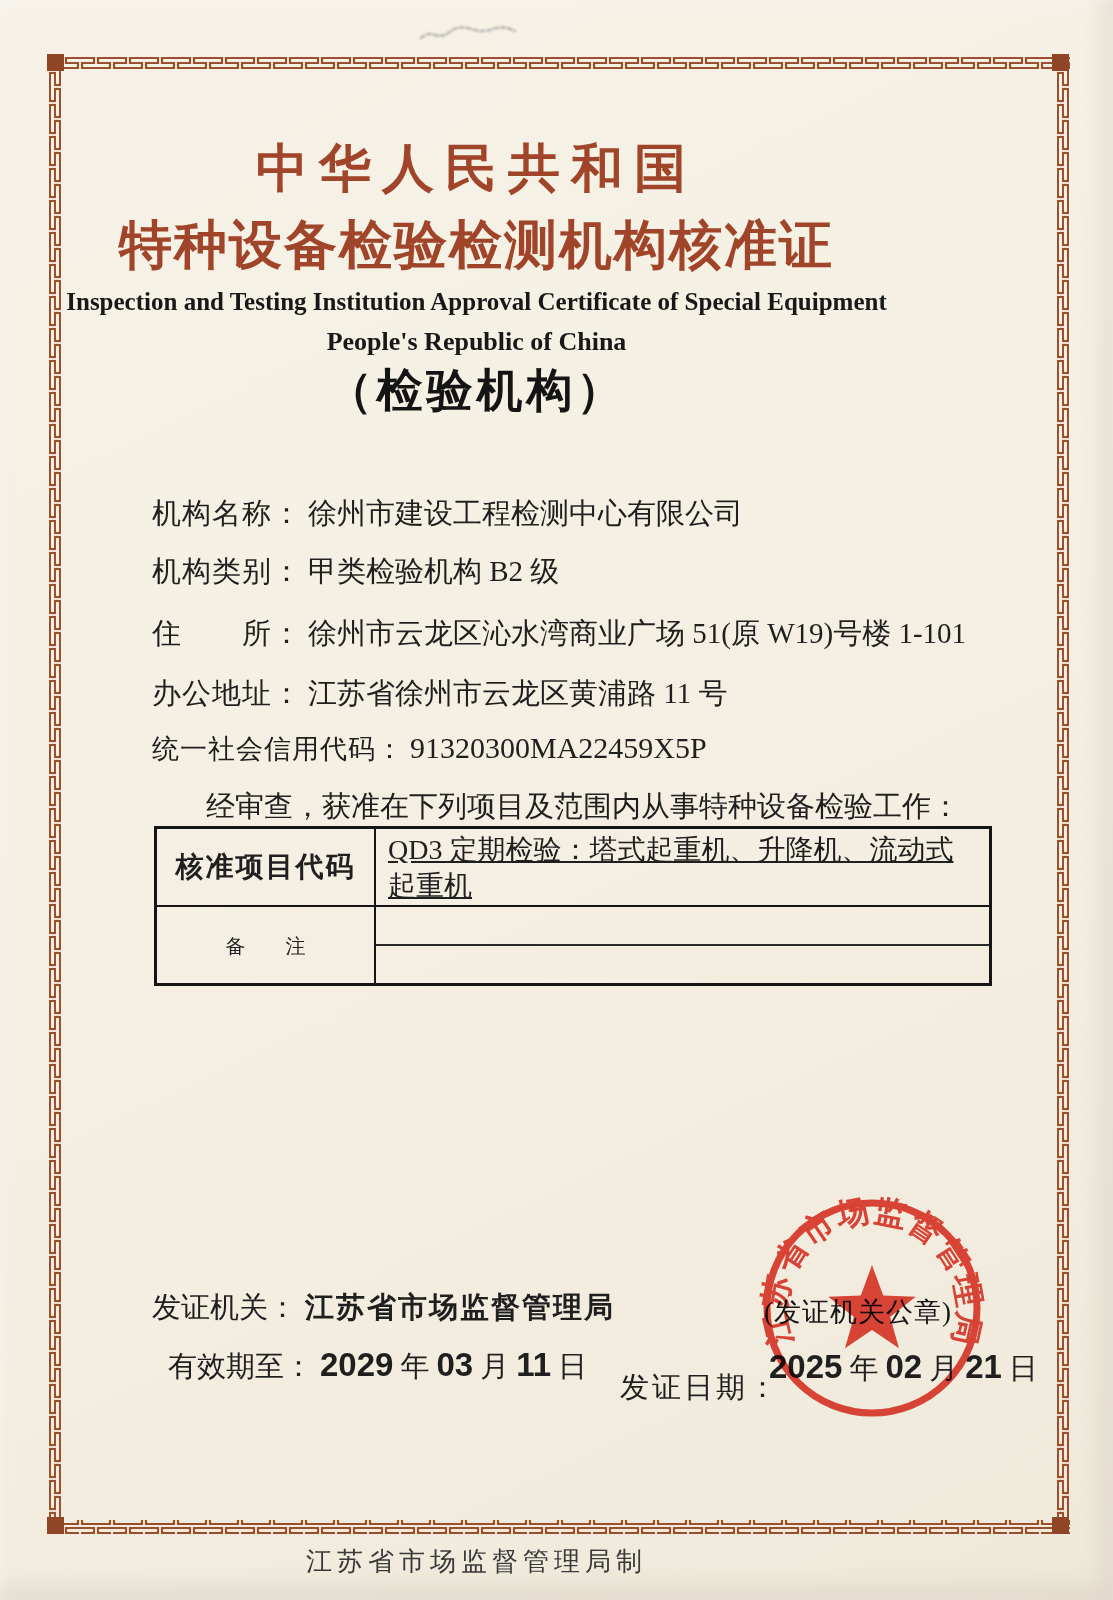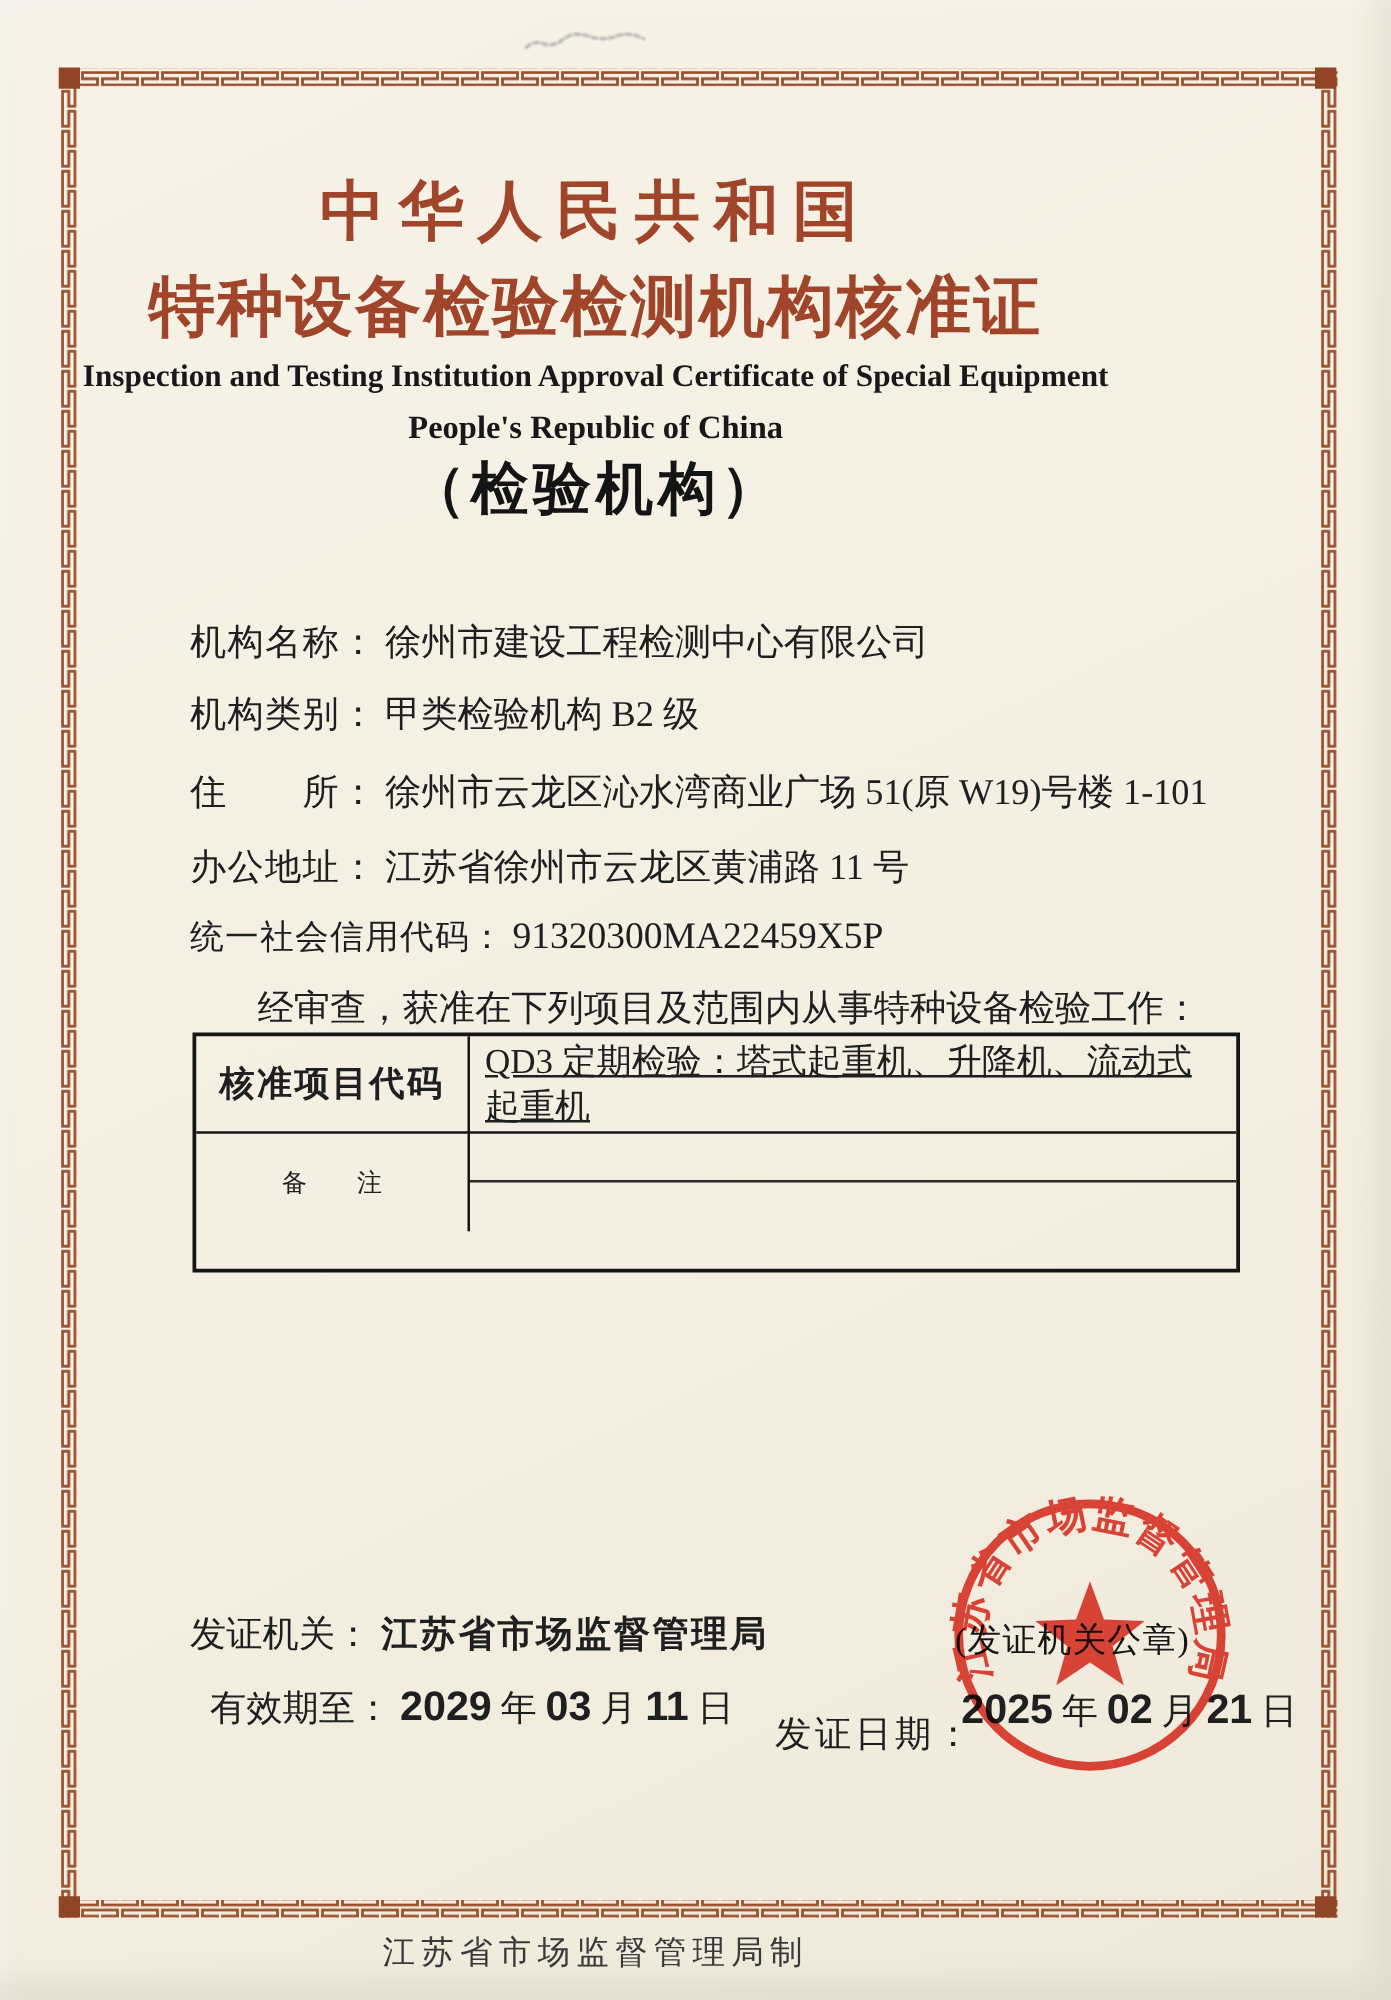--- a/index.html
+++ b/index.html
@@ -22,21 +22,21 @@
        font-family:"Liberation Sans","DejaVu Sans",sans-serif;}
   .certno{top:438px;right:140px;font-size:29px;letter-spacing:1px;}
   .certno .code{font-family:"Liberation Serif","DejaVu Serif",serif;}
   .row{left:152px;font-size:29px;white-space:nowrap;}
   .row .lab{letter-spacing:1px;}
   .row .val{margin-left:6px;}
   .row4 .lab{font-size:27px;text-align:right;}
   .row4 .val{font-size:30px;}
   .note{top:787px;left:206px;font-size:29px;}
   
-  .tbl{top:826px;left:154px;width:838px;height:192px;border:3px solid #151515;
+  .tbl{top:826px;left:154px;width:838px;height:160px;border:3px solid #151515;
        display:grid;grid-template-columns:219px 1fr;grid-template-rows:78px 78px;box-sizing:border-box;}
   .cell{box-sizing:border-box;}
   .lab1{border-right:2px solid #151515;border-bottom:2px solid #151515;
         display:flex;align-items:center;justify-content:center;
         font-size:28px;font-weight:bold;letter-spacing:2px;}
   .val1{border-bottom:2px solid #151515;font-size:28px;line-height:36px;padding:3px 12px 0 12px;text-decoration:underline;}
   .lab2{border-right:2px solid #151515;display:flex;align-items:center;justify-content:center;
         font-size:20px;letter-spacing:0px;font-family:Liberation Mono, monospace;}
   .val2{display:grid;grid-template-rows:1fr 1fr;}
   .val2 .half1{border-bottom:2px solid #2a2a2a;}

